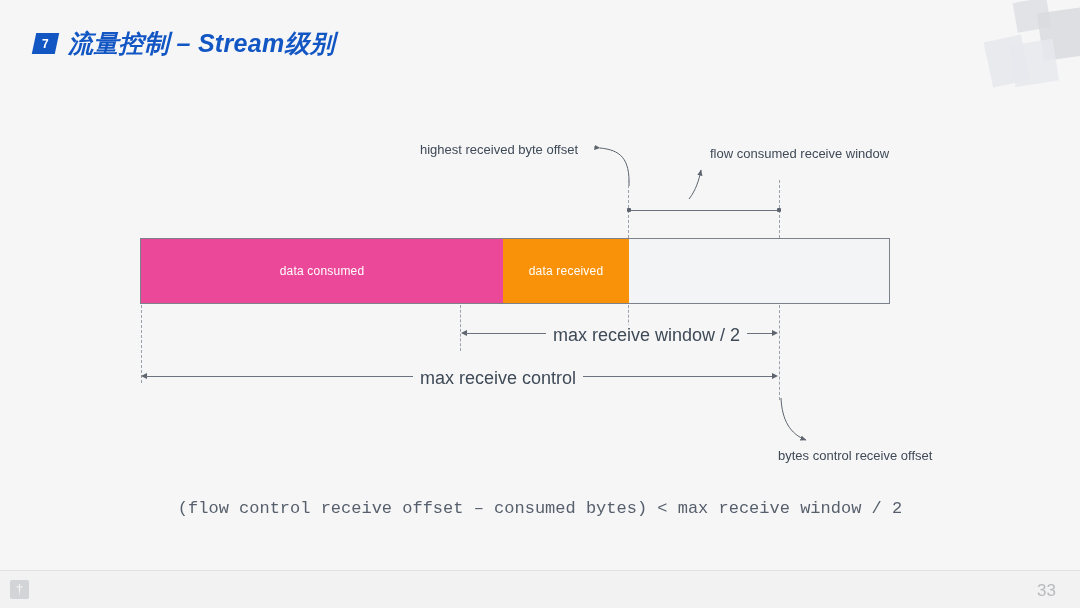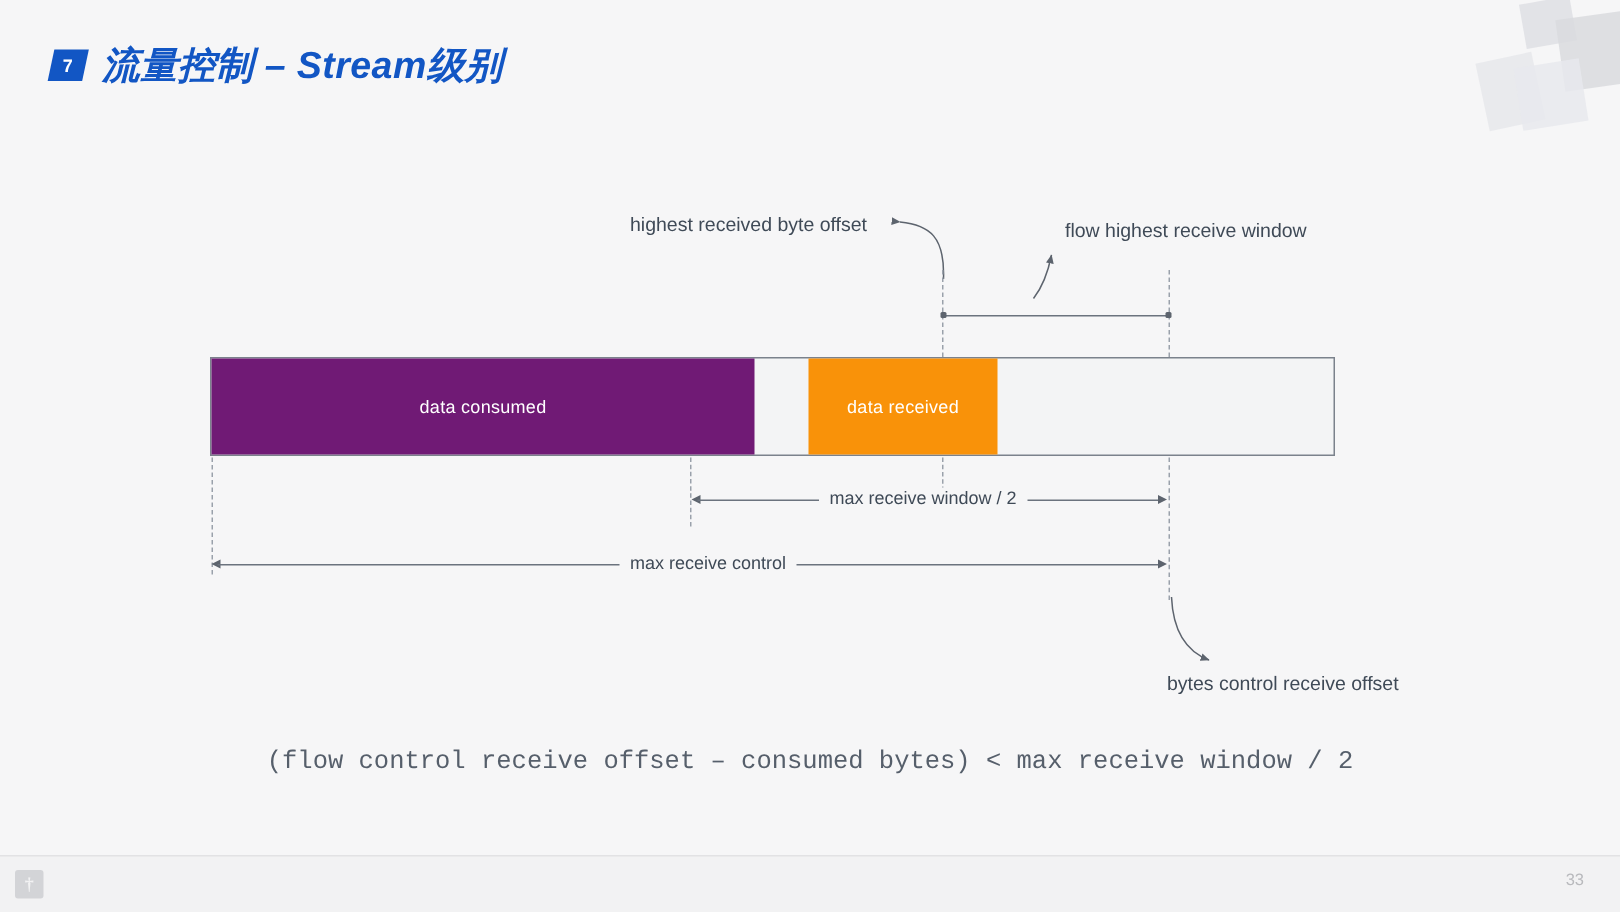--- a/index.html
+++ b/index.html
@@ -97,27 +97,26 @@
     top: 0;
     height: 100%;
     display: flex;
     align-items: center;
     justify-content: center;
     box-sizing: border-box;
   }
   #seg-consumed {
     left: 0;
     width: 362px;
-    background: #701a75;
+    background: #ec4899;
   }
   #seg-received {
     left: 362px;
     width: 126px;
     background: #f99209;
-    margin-left: 36px;
   }
   .seg-label {
     color: #ffffff;
     font-size: 12px;
     letter-spacing: .2px;
     font-family: "Liberation Sans", sans-serif;
   }
 
   
   .vdash {
@@ -149,21 +148,21 @@
   }
   .arrow-l { border-right: 6px solid #5d646e; }
   .arrow-r { border-left: 6px solid #5d646e; }
 
   
   .dimlabel {
     position: absolute;
     background: #f6f6f7;
     padding: 0 7px;
     color: #3f4a57;
-    font-size: 12px;
+    font-size: 18px;
     white-space: nowrap;
     font-family: "Liberation Sans", sans-serif;
   }
 
   
   #formula {
     position: absolute;
     left: 0;
     top: 499px;
     width: 1080px;
@@ -197,21 +196,21 @@
     color: #f2f2f3;
     font-size: 12px;
     font-weight: bold;
     font-family: "Liberation Serif", serif;
   }
   #page-num {
     position: absolute;
     right: 24px;
     top: 10px;
     color: #b9babd;
-    font-size: 11px;
+    font-size: 17px;
     font-family: "Liberation Sans", sans-serif;
   }
 </style>
 </head>
 <body>
 
 <div id="slide">
 
   <div class="deco d1"></div>
   <div class="deco d2"></div>
@@ -222,21 +221,21 @@
     <div id="badge">
       <span>7</span>
     </div>
     <div id="title-text">流量控制 – Stream级别</div>
   </div>
 
   <div id="diagram">
 
     <div class="label" style="left:420px; top:142px;">highest received byte offset</div>
 
-    <div class="label" style="left:710px; top:146px;">flow highest receive window</div>
+    <div class="label" style="left:710px; top:146px;">flow consumed receive window</div>
 
     <div class="label" style="left:778px; top:448px;">bytes control receive offset</div>
 
     <svg style="position:absolute; left:0; top:0; width:1080px; height:608px; overflow:visible;">
       <defs>
         <marker id="ah" markerWidth="7" markerHeight="7" refX="5.6" refY="2.6" orient="auto">
           <path d="M0,0 L6,2.6 L0,5.2 z" fill="#5d646e"></path>
         </marker>
       </defs>
 

